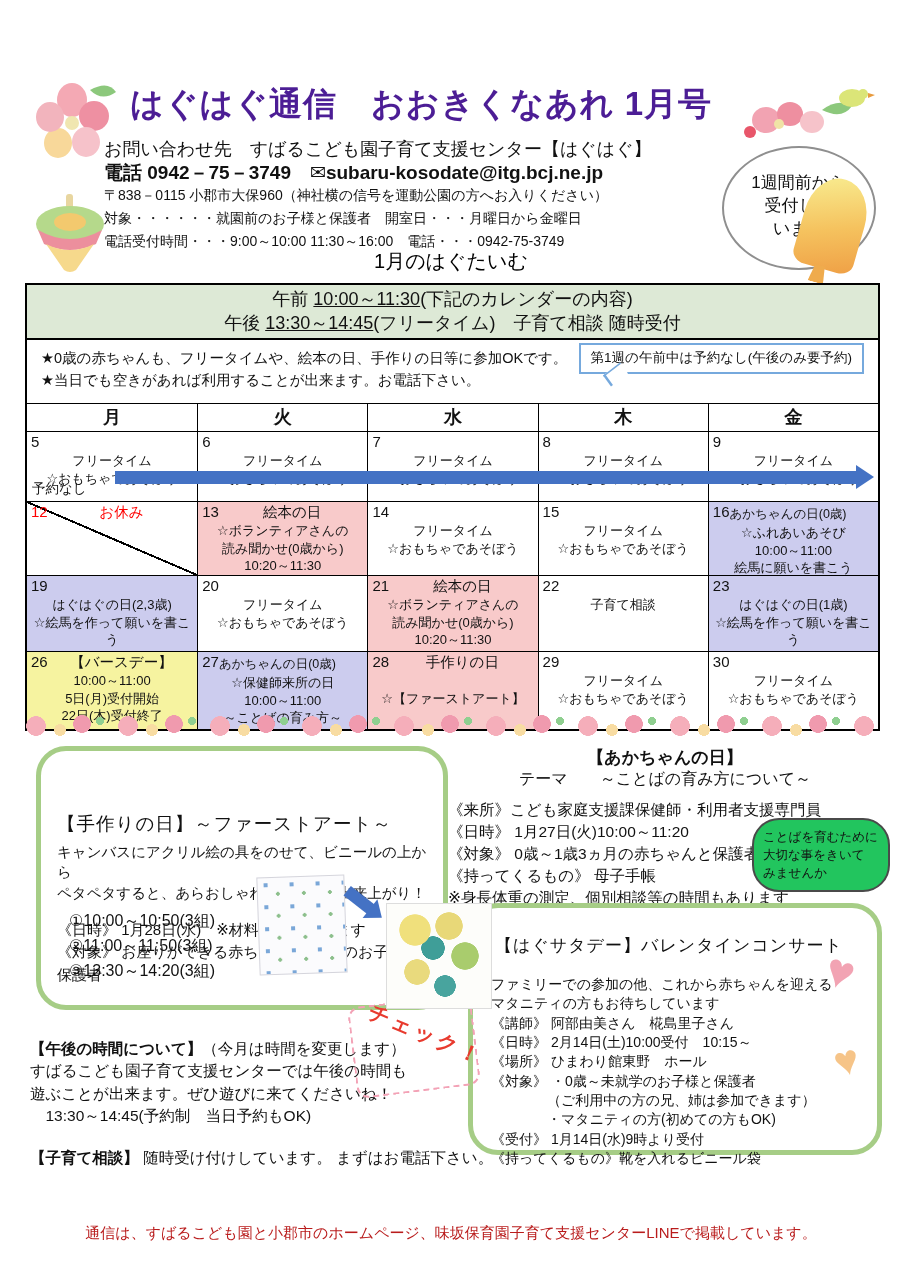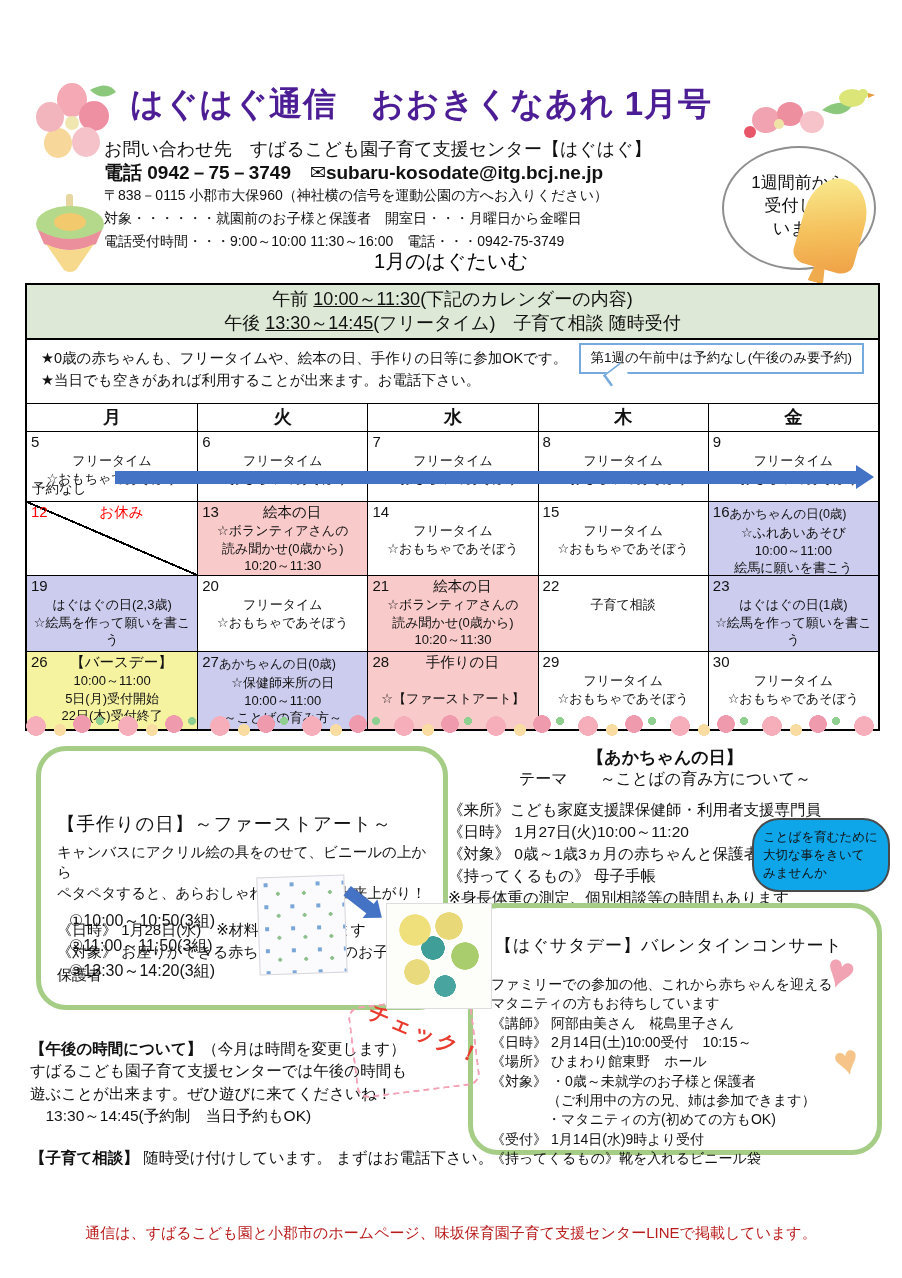--- a/index.html
+++ b/index.html
@@ -93,21 +93,21 @@
                        radial-gradient(circle 11px at 58px 82px,#48a49e 96%,transparent);
       background-repeat:no-repeat;}
   .photo-arrow{position:absolute;left:344px;top:894px;width:30px;height:12px;background:#4472c4;transform:rotate(38deg);z-index:7;}
   .photo-arrow::after{content:"";position:absolute;right:-14px;top:-6px;border-left:15px solid #4472c4;
       border-top:12px solid transparent;border-bottom:12px solid transparent;}
 
   .baby-title{position:absolute;left:470px;top:746px;width:390px;text-align:center;font-weight:bold;font-size:17px;}
   .baby-theme{position:absolute;left:470px;top:769px;width:390px;text-align:center;font-size:16px;}
   .baby-details{position:absolute;left:448px;top:799px;font-size:15.5px;line-height:1.42;white-space:pre-line;}
   .baby-bubble{position:absolute;left:752px;top:818px;width:138px;box-sizing:border-box;border:2px solid #4a4a4a;
-      border-radius:27px;padding:8px 9px;font-size:12.5px;line-height:1.45;white-space:pre-line;background:#0ea5e9;}
+      border-radius:27px;padding:8px 9px;font-size:12.5px;line-height:1.45;white-space:pre-line;background:#22c55e;}
 
   .box-saturday{left:468px;top:903px;width:414px;height:252px;padding:16px 18px;}
   .box-saturday .s-title{font-size:17px;letter-spacing:1px;margin:10px 0 18px 4px;}
   .box-saturday .s-details{font-size:14px;line-height:1.38;white-space:pre-line;}
 
   .afternoon{position:absolute;left:30px;top:1038px;font-size:15.5px;line-height:1.45;}
   .afternoon .a-head{font-weight:bold;}
   .afternoon .a-details{white-space:pre-line;}
   .consult{position:absolute;left:30px;top:1148px;font-size:15.5px;}
   .consult .c-head{font-weight:bold;}

